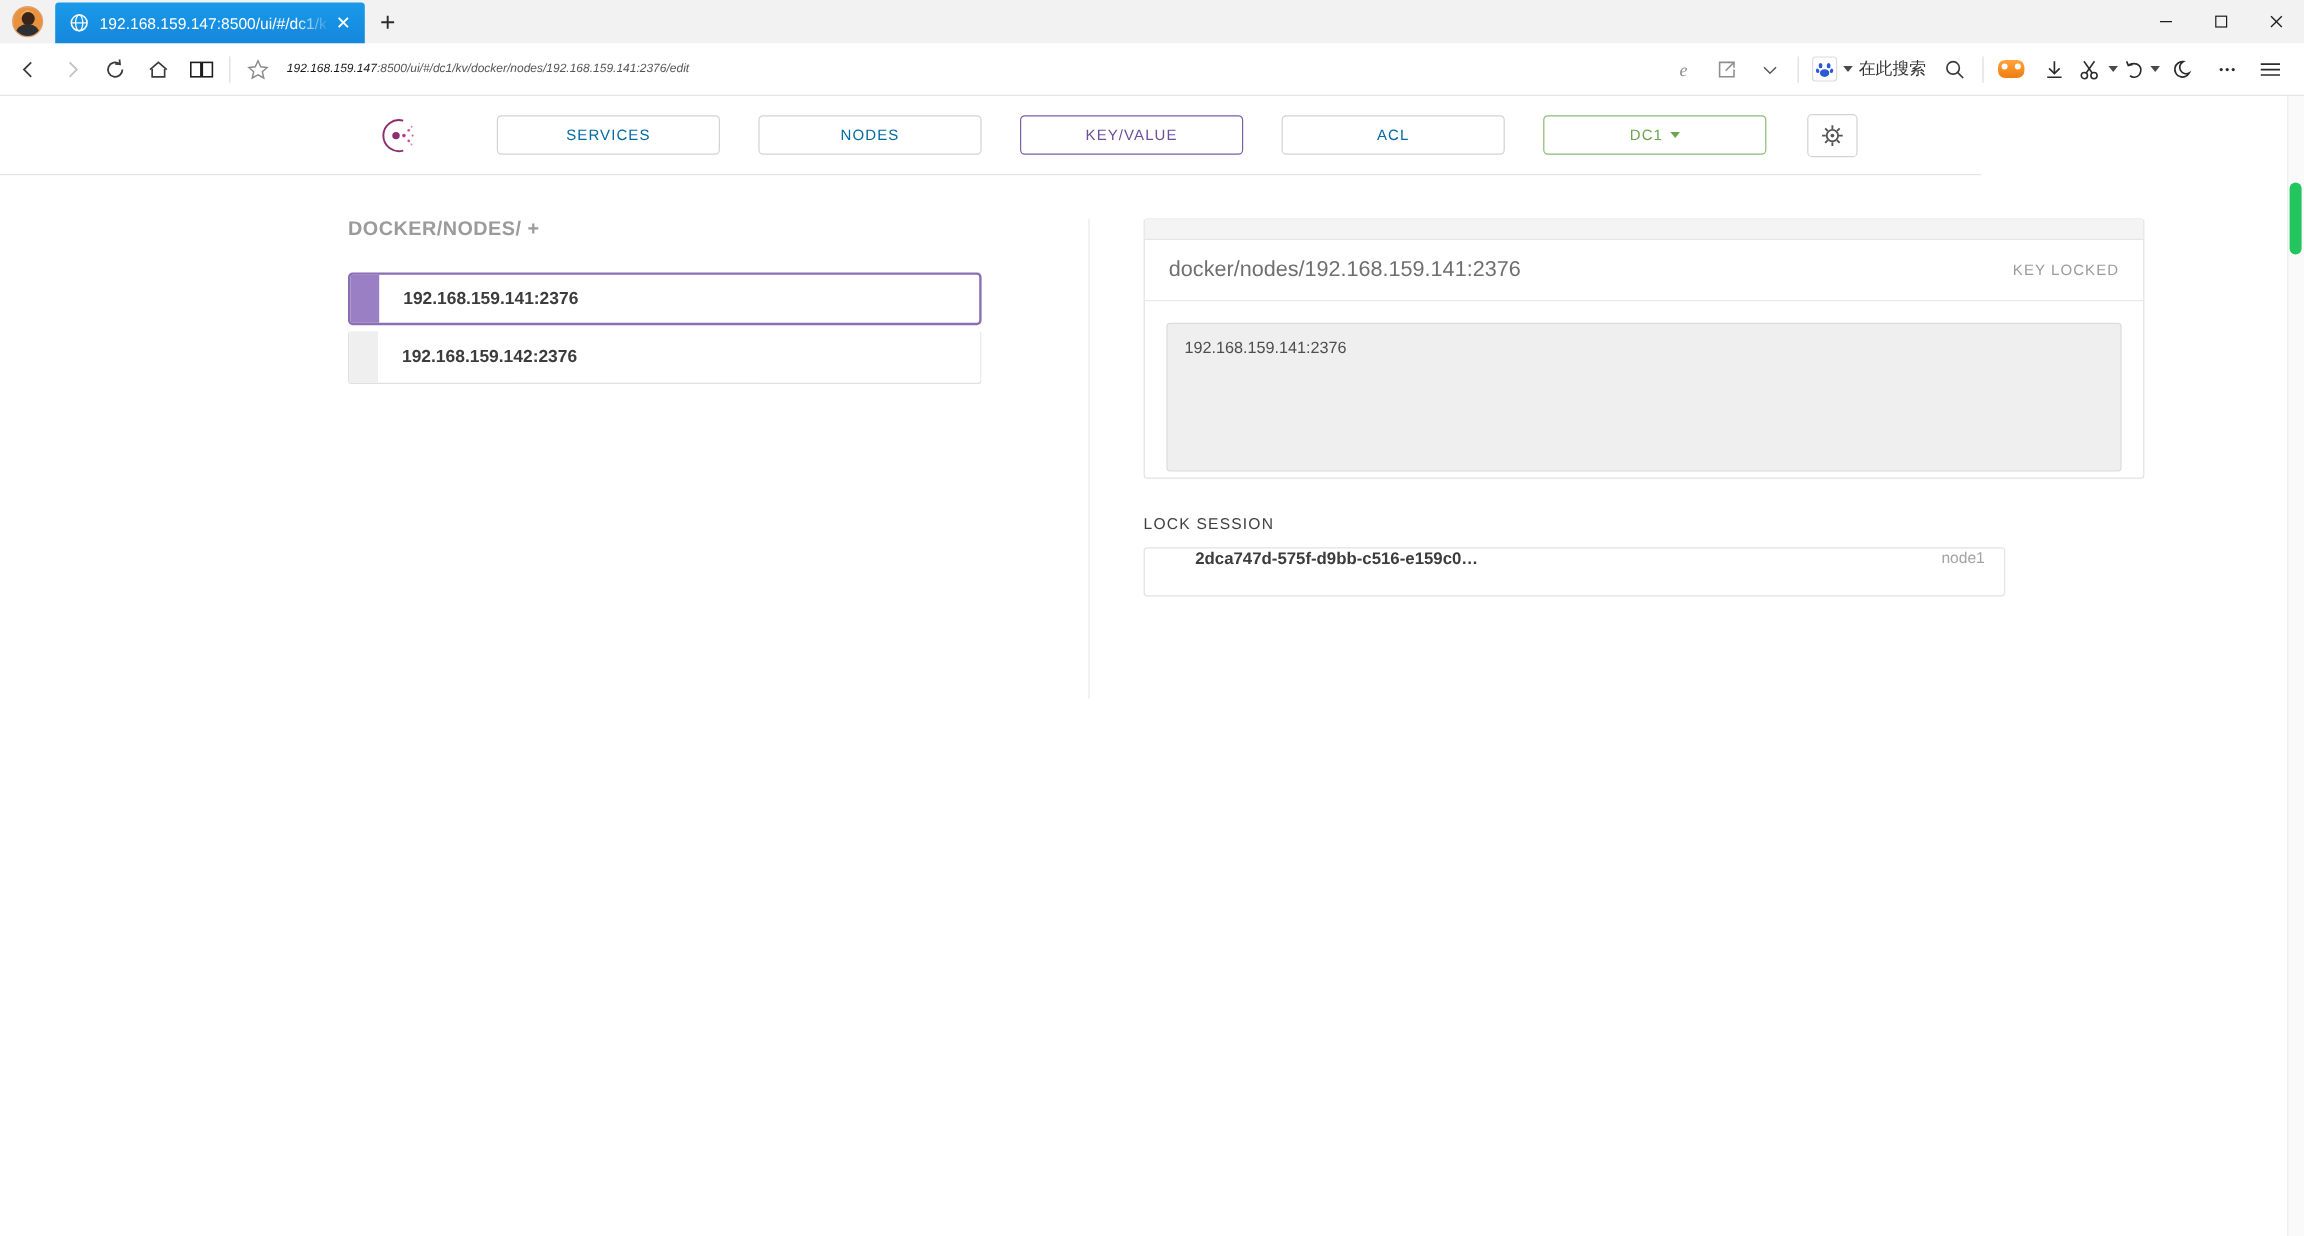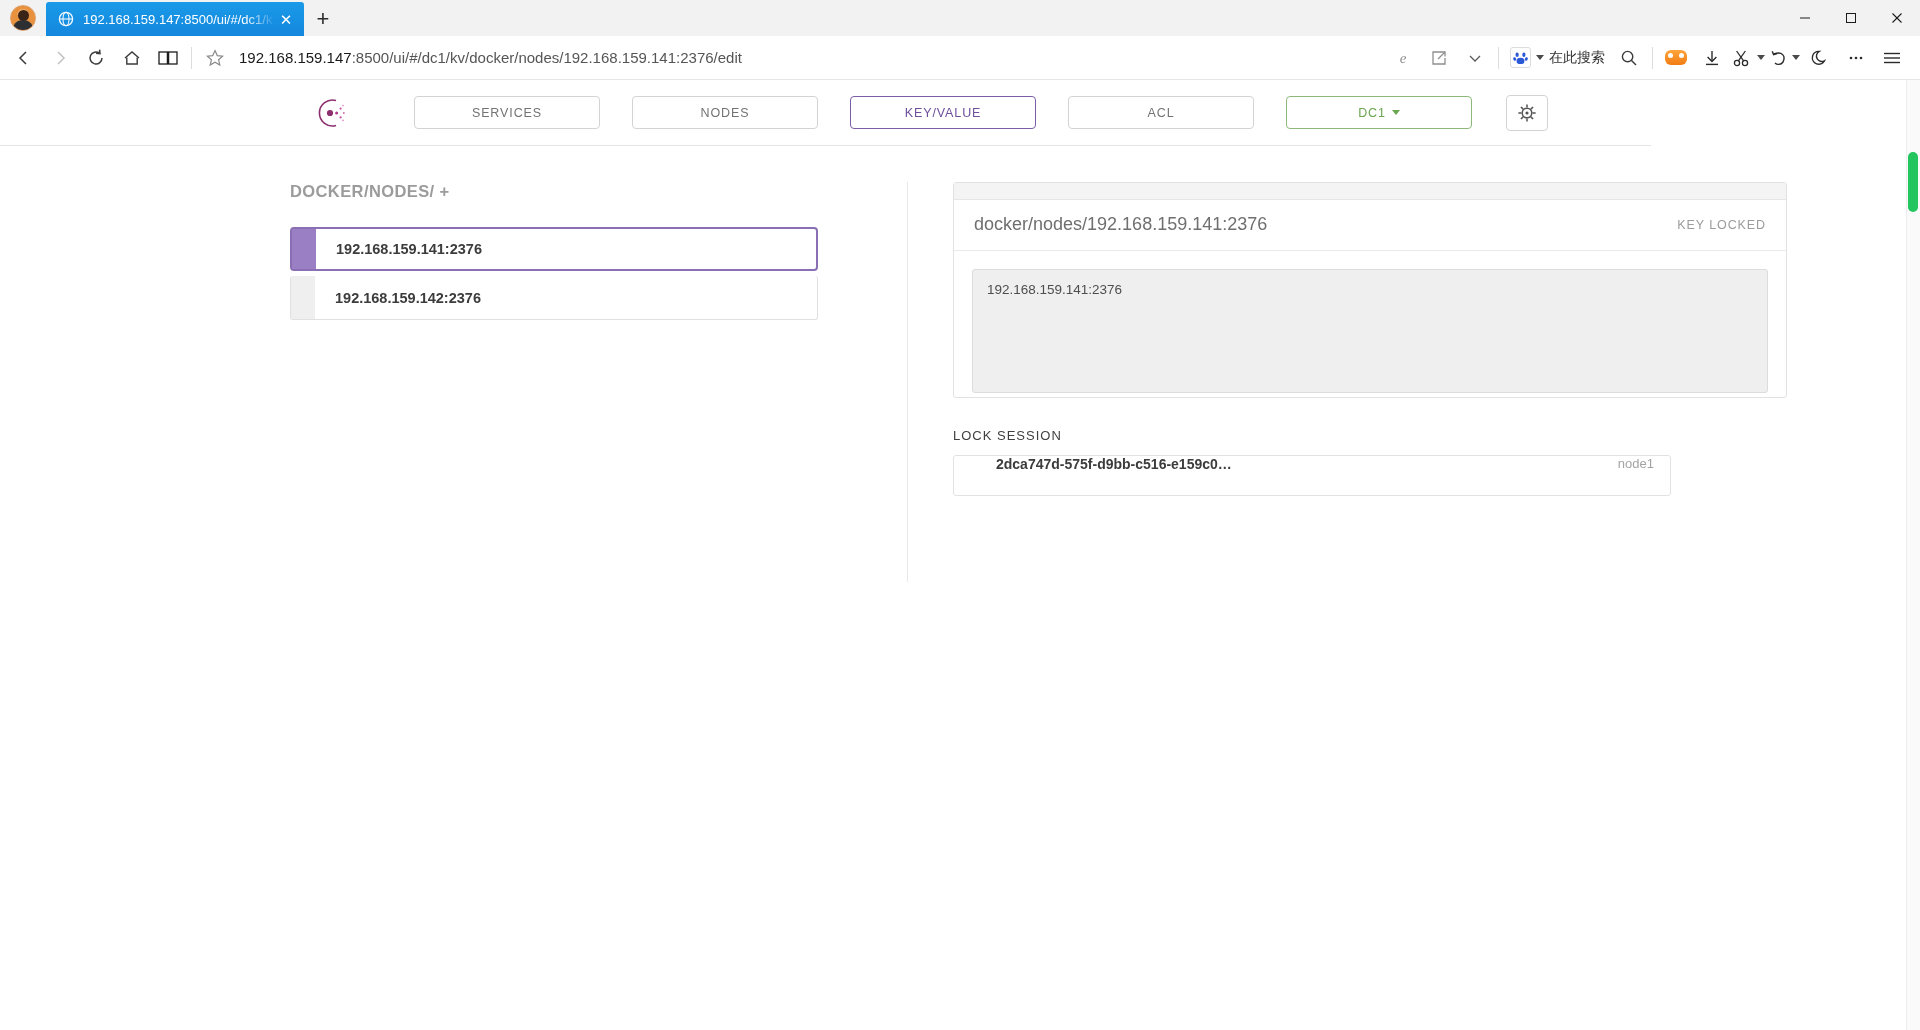--- a/index.html
+++ b/index.html
@@ -99,22 +99,23 @@
     flex: 0 0 auto;
   }
   .nbtn.dim { color: #c2c2c2; }
   .vsep { width: 1px; height: 22px; background: #dcdcdc; margin: 0 5px; flex:0 0 1px;}
 
   .urlbar {
     flex: 1 1 auto;
     height: 34px;
     display: flex; align-items: center;
     padding: 0 6px 0 6px;
-    font-size: 15px;
+    font-size: 10px;
     overflow: hidden;
+    font-style: italic;
   }
   .url-text { white-space: nowrap; color: #555; }
   .url-text .host { color: #1a1a1a; }
 
   .rightbtns { display: flex; align-items: center; flex: 0 0 auto; }
   .chip-search {
     display: flex; align-items: center; height: 30px;
     padding: 0 6px; gap: 5px;
     font-size: 14px; color: #333; text-align: right;
   }
@@ -169,21 +170,21 @@
     width: 34px; height: 34px; flex: 0 0 34px;
     margin-right: 64px;
     position: relative;
   }
   .navbtn {
     width: 186px; height: 33px;
     border: 1px solid #d3d3d3;
     border-radius: 4px;
     display: flex; align-items: center; justify-content: center;
     font-size: 12.5px; letter-spacing: .9px;
-    color: #737373; background: #fff;
+    color: #0369a1; background: #fff;
     margin-right: 32px;
     flex: 0 0 auto;
   }
   .navbtn.active { border-color: #7b5ea7; color: #6d4f9c; }
   .navbtn.dc {
     border-color: #8cb97a; color: #6aa54f;
     width: 186px; margin-right: 34px;
   }
   .navbtn.dc .caret {
     width:0;height:0;margin-left:6px;

